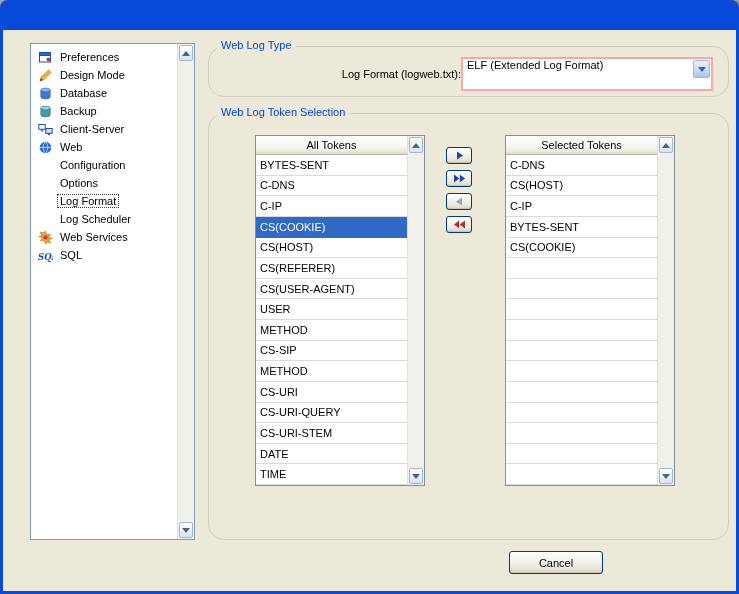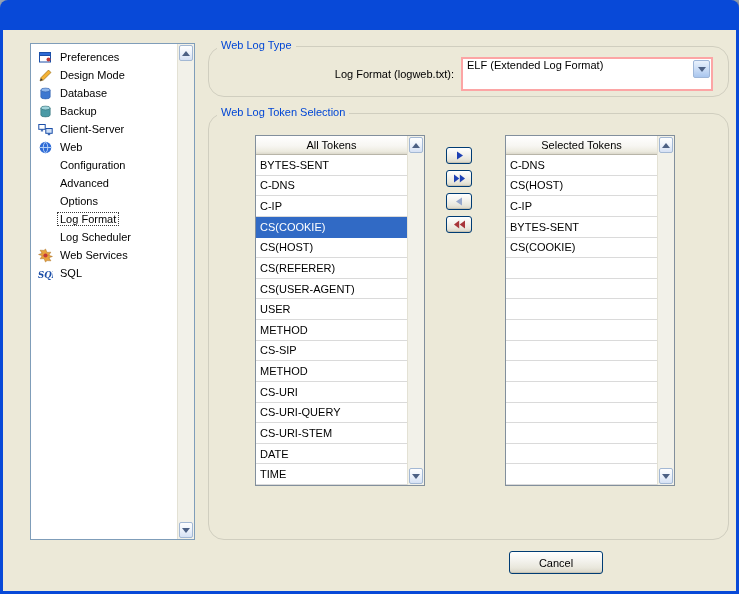--- a/index.html
+++ b/index.html
@@ -49,21 +49,21 @@
   
   .group { position:absolute; border:1px solid #D0CEBF; border-radius:16px; }
   .group1 { left:208px; top:46px; width:521px; height:51px; }
   .group2 { left:208px; top:113px; width:521px; height:427px; }
   .group-title {
     position:absolute; top:-8px; left:8px; background:#ECE9D8; padding:0 4px;
     font-size:11px; color:#0046D5; white-space:nowrap;
   }
 
   
-  .format-row { position:absolute; left:10px; right:15px; top:16px; height:22px; display:flex; align-items:center; justify-content:flex-end; gap:7px; }
+  .format-row { position:absolute; left:10px; right:15px; top:16px; height:22px; display:flex; align-items:center; justify-content:flex-end; }
   .format-label { font-size:11px; color:#000; }
   .combo {
     width:252px; height:34px; background:#fff; border:2px solid #fca5a5;
     display:flex; cursor:default;
   }
   .combo-text { flex:1; font-size:11px; padding-left:4px; white-space:nowrap; overflow:hidden; }
   .combo-btn {
     width:17px; height:18px; margin:1px; display:flex; align-items:center; justify-content:center;
     background:linear-gradient(180deg,#E9F1FC 0%,#CBDDF6 50%,#A9C6EE 100%);
     border:1px solid #9EB6D8; border-radius:2px;
@@ -168,24 +168,20 @@
             <svg viewBox="0 0 15 15">
               <circle cx="7.5" cy="7.5" r="5.8" fill="#2E6BD6"></circle>
               <path d="M1.7 7.5 h11.6 M7.5 1.7 a8.3 8.3 0 0 1 0 11.6 M7.5 1.7 a8.3 8.3 0 0 0 0 11.6" stroke="#BFD8F7" stroke-width="0.9" fill="none"></path>
             </svg>
           </span>
           <span class="tree-label">Web</span>
         </div>
         <div class="tree-item">
           <span class="tree-icon"></span>
           <span class="tree-label">Configuration</span>
-        </div>
-        <div class="tree-item">
-          <span class="tree-icon"></span>
-          <span class="tree-label">Advanced</span>
         </div>
         <div class="tree-item">
           <span class="tree-icon"></span>
           <span class="tree-label">Options</span>
         </div>
         <div class="tree-item selected">
           <span class="tree-icon"></span>
           <span class="tree-label">Log Format</span>
         </div>
         <div class="tree-item">

